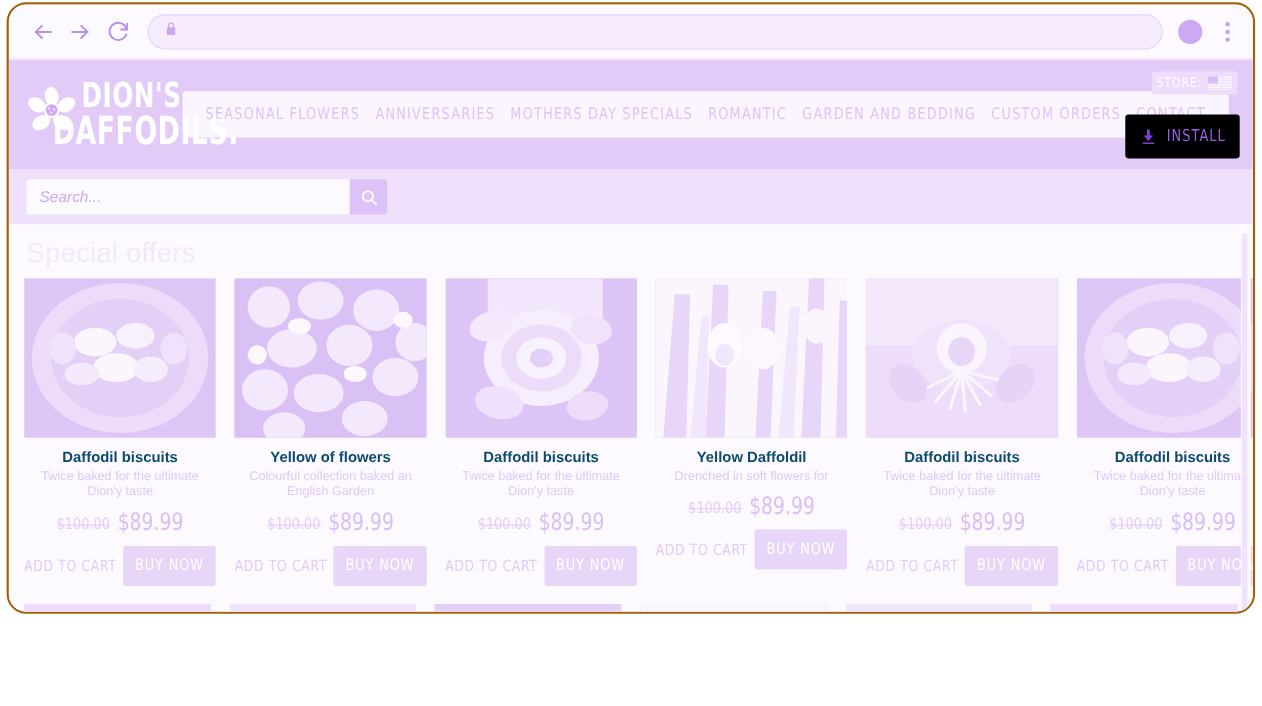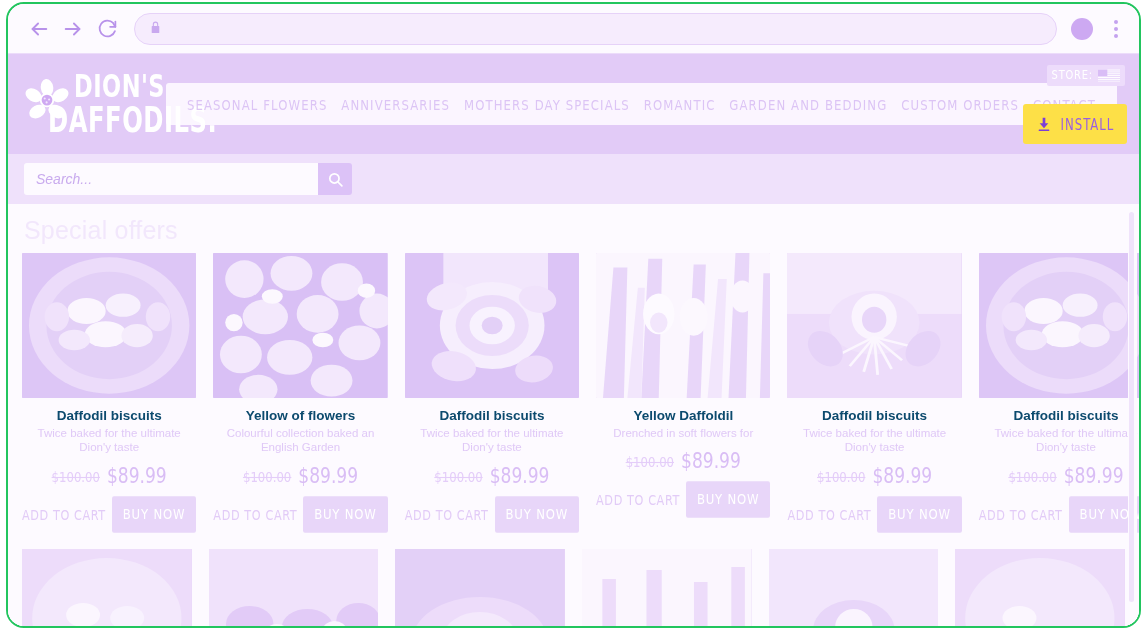--- a/index.html
+++ b/index.html
@@ -11,23 +11,23 @@
     background: #ffffff;
     font-family: "Liberation Sans", sans-serif;
   }
 
   
   .browser-window {
     position: absolute;
     left: 6px;
     top: 2px;
     width: 1135px;
-    height: 626px;
+    height: 556px;
     background: #fdfaff;
-    border: 2px solid #22c55e;
+    border: 2px solid #a16207;
     border-radius: 18px;
     overflow: hidden;
   }
 
   
   .toolbar {
     position: relative;
     height: 50px;
     background: #fdfaff;
     display: flex;
@@ -192,21 +192,21 @@
   }
   .flag-icon { width: 22px; height: 13px; display: block; }
 
   
   .install-btn {
     position: absolute;
     right: 12px;
     top: 50px;
     width: 104px;
     height: 40px;
-    background: #fde047;
+    background: #000000;
     border-radius: 3px;
     display: flex;
     align-items: center;
     justify-content: center;
     gap: 9px;
   }
   .install-label {
     font-family: "DejaVu Sans Condensed", "Liberation Sans Narrow", "Liberation Sans", sans-serif;
     font-size: 13px;
     letter-spacing: 1px;

